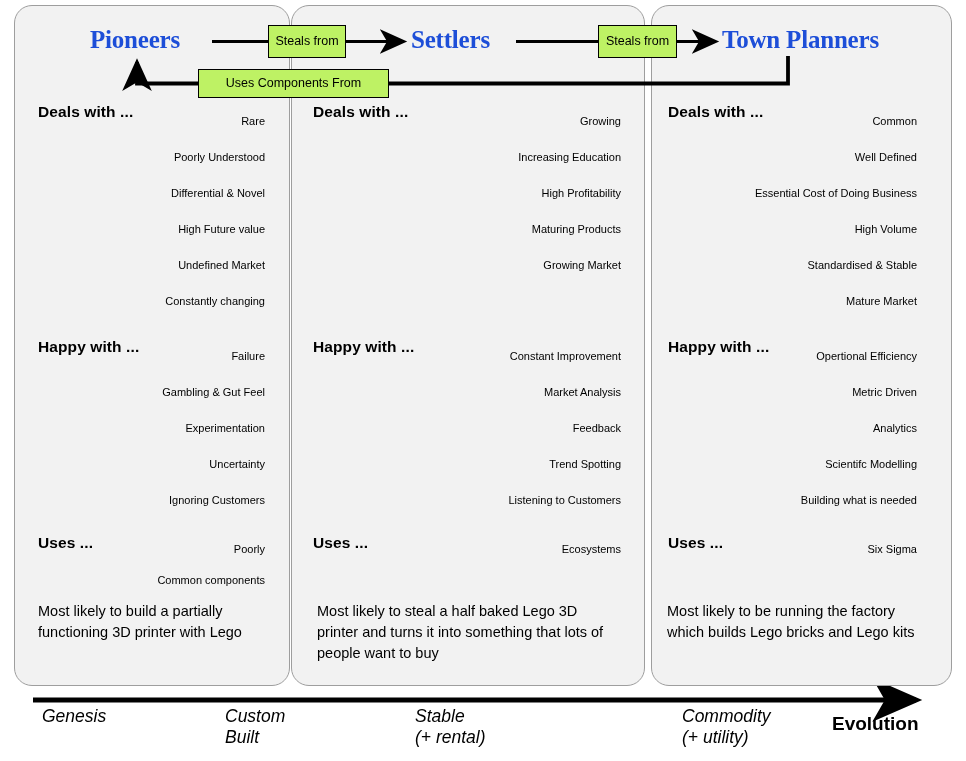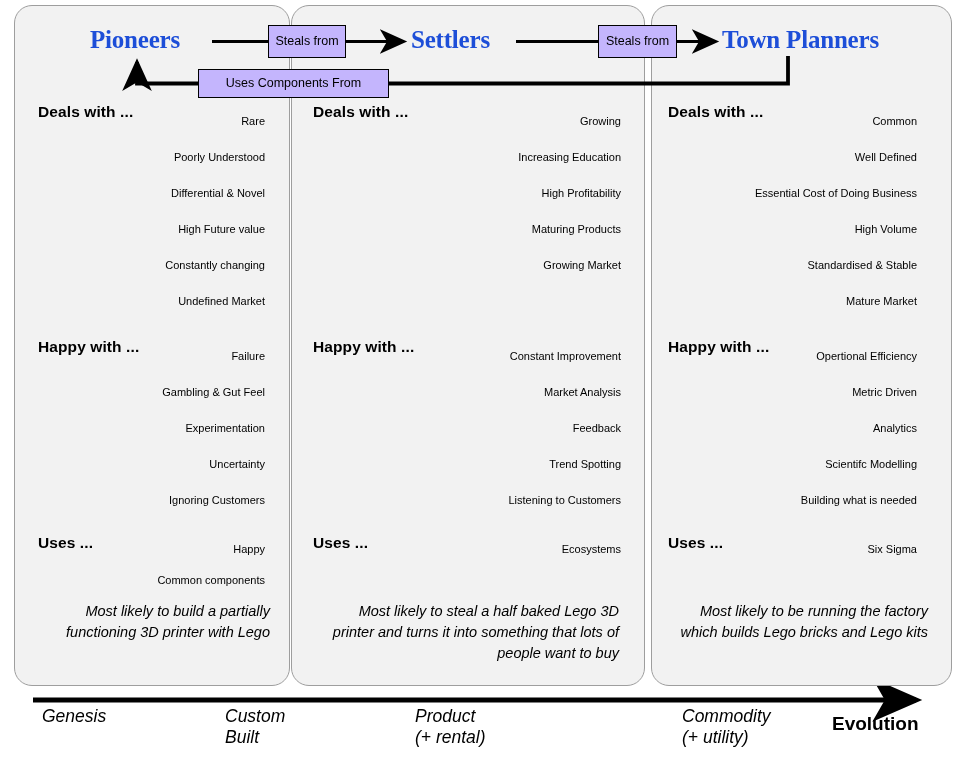--- a/index.html
+++ b/index.html
@@ -53,21 +53,21 @@
   #connectors {
     position: absolute;
     left: 0; top: 0;
     width: 966px; height: 761px;
     pointer-events: none;
   }
 
   
   .rel-box {
     position: absolute;
-    background: #c4b5fd;
+    background: #bef264;
     border: 1px solid #000000;
     box-sizing: border-box;
     font-size: 12.5px;
     line-height: 1;
     display: flex;
     align-items: center;
     justify-content: center;
     white-space: nowrap;
     color: #000;
   }
@@ -116,24 +116,23 @@
 
   .col { position: absolute; top: 0; height: 761px; }
   #col-pioneers { left: 14px;  width: 276px; }
   #col-settlers { left: 291px; width: 354px; }
   #col-planners { left: 651px; width: 301px; }
 
   
   .caption {
     position: absolute;
     top: 601px;
-    font-style: italic;
     font-size: 14.5px;
     line-height: 21px;
-    text-align: right;
+    text-align: left;
   }
   .col-pioneers .caption { left: 24px; right: 20px; }
   .col-settlers .caption { left: 26px; right: 26px; }
   .col-planners .caption { left: 16px; right: 24px; }
 
   
   #axis-svg {
     position: absolute;
     left: 0; top: 686px;
     width: 966px; height: 75px;
@@ -198,40 +197,40 @@
 
   <div class="col col-pioneers" id="col-pioneers">
 
     <div class="section sec-deals">
       <div class="section-head">Deals with ...</div>
       <div class="attr-list">
         <div class="attr-item">Rare</div>
         <div class="attr-item">Poorly Understood</div>
         <div class="attr-item">Differential &amp; Novel</div>
         <div class="attr-item">High Future value</div>
+        <div class="attr-item">Undefined Market</div>
         <div class="attr-item">Constantly changing</div>
-        <div class="attr-item">Undefined Market</div>
       </div>
     </div>
 
     <div class="section sec-happy">
       <div class="section-head">Happy with ...</div>
       <div class="attr-list">
         <div class="attr-item">Failure</div>
         <div class="attr-item">Gambling &amp; Gut Feel</div>
         <div class="attr-item">Experimentation</div>
         <div class="attr-item">Uncertainty</div>
         <div class="attr-item">Ignoring Customers</div>
       </div>
     </div>
 
     <div class="section sec-uses">
       <div class="section-head">Uses ...</div>
       <div class="attr-list uses">
-        <div class="attr-item">Happy</div>
+        <div class="attr-item">Poorly</div>
         <div class="attr-item">Common components</div>
       </div>
     </div>
 
     <div class="caption">Most likely to build a partially functioning 3D printer with Lego</div>
   </div>
 
   <div class="col col-settlers" id="col-settlers">
 
     <div class="section sec-deals">
@@ -312,21 +311,21 @@
 
   <div class="axis-label" id="axis-genesis">
     <div>Genesis</div>
     <div></div>
   </div>
   <div class="axis-label" id="axis-custom">
     <div>Custom</div>
     <div>Built</div>
   </div>
   <div class="axis-label" id="axis-product">
-    <div>Product</div>
+    <div>Stable</div>
     <div>(+ rental)</div>
   </div>
   <div class="axis-label" id="axis-commodity">
     <div>Commodity</div>
     <div>(+ utility)</div>
   </div>
   <div id="axis-evolution">Evolution</div>
 
 </div>
 

